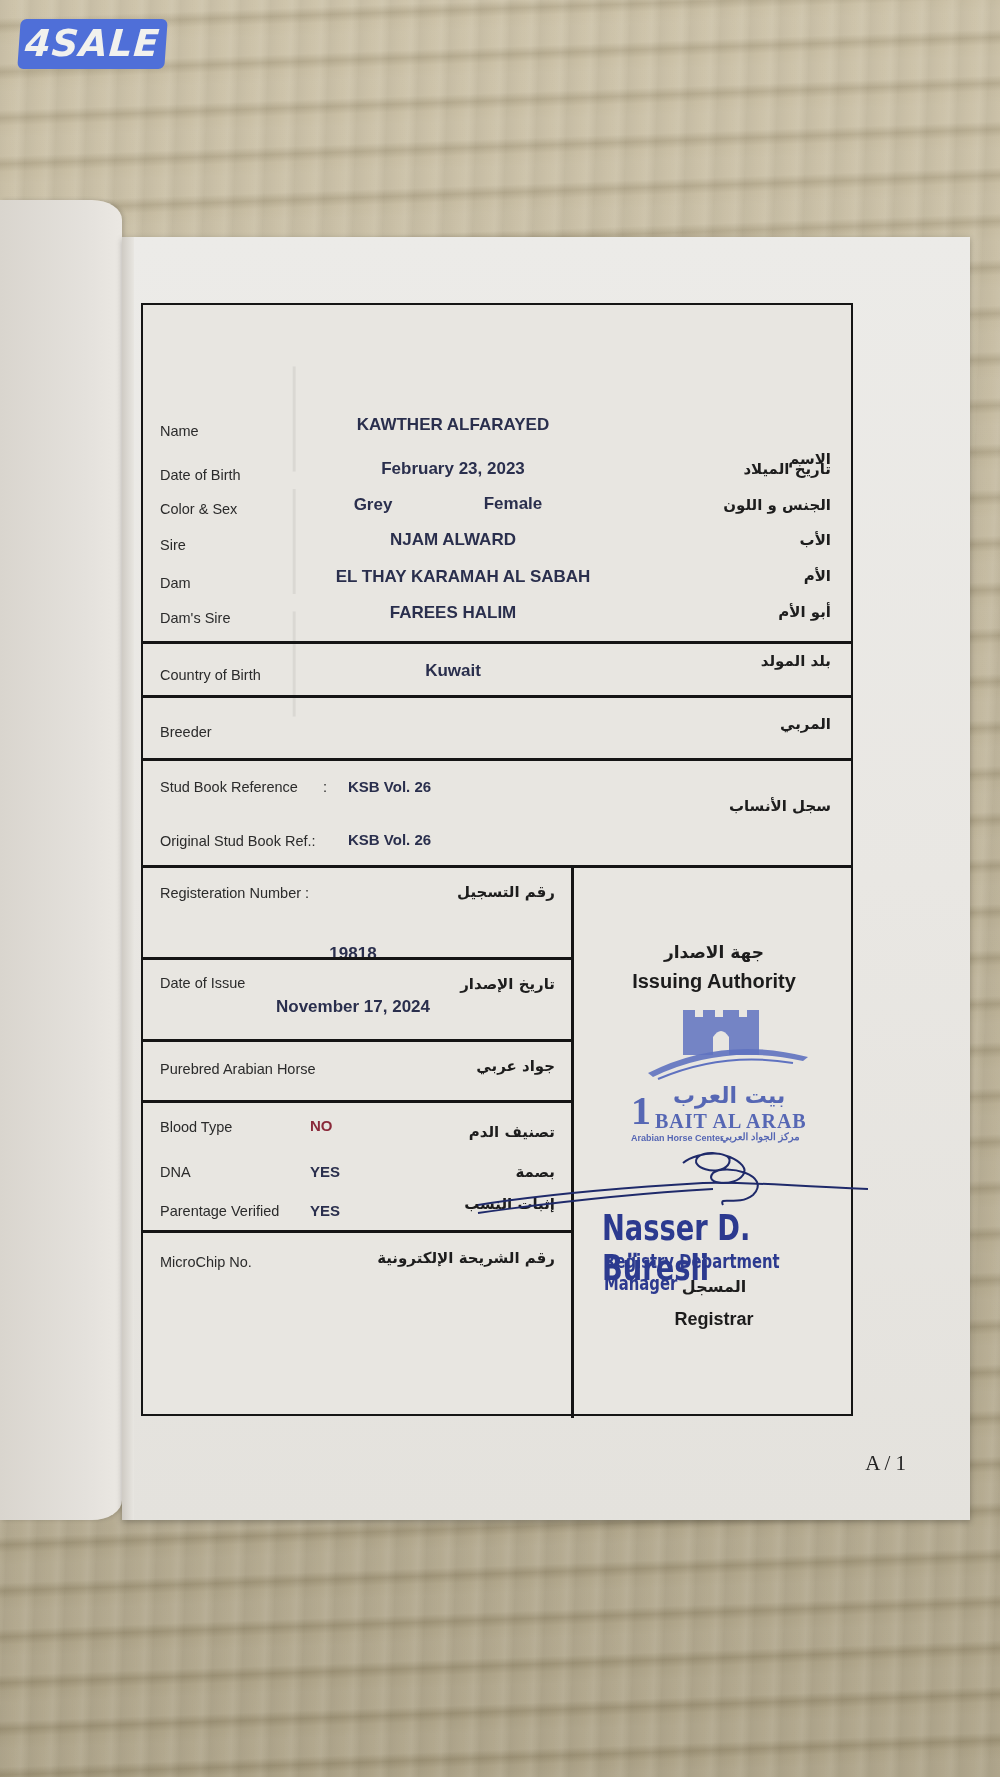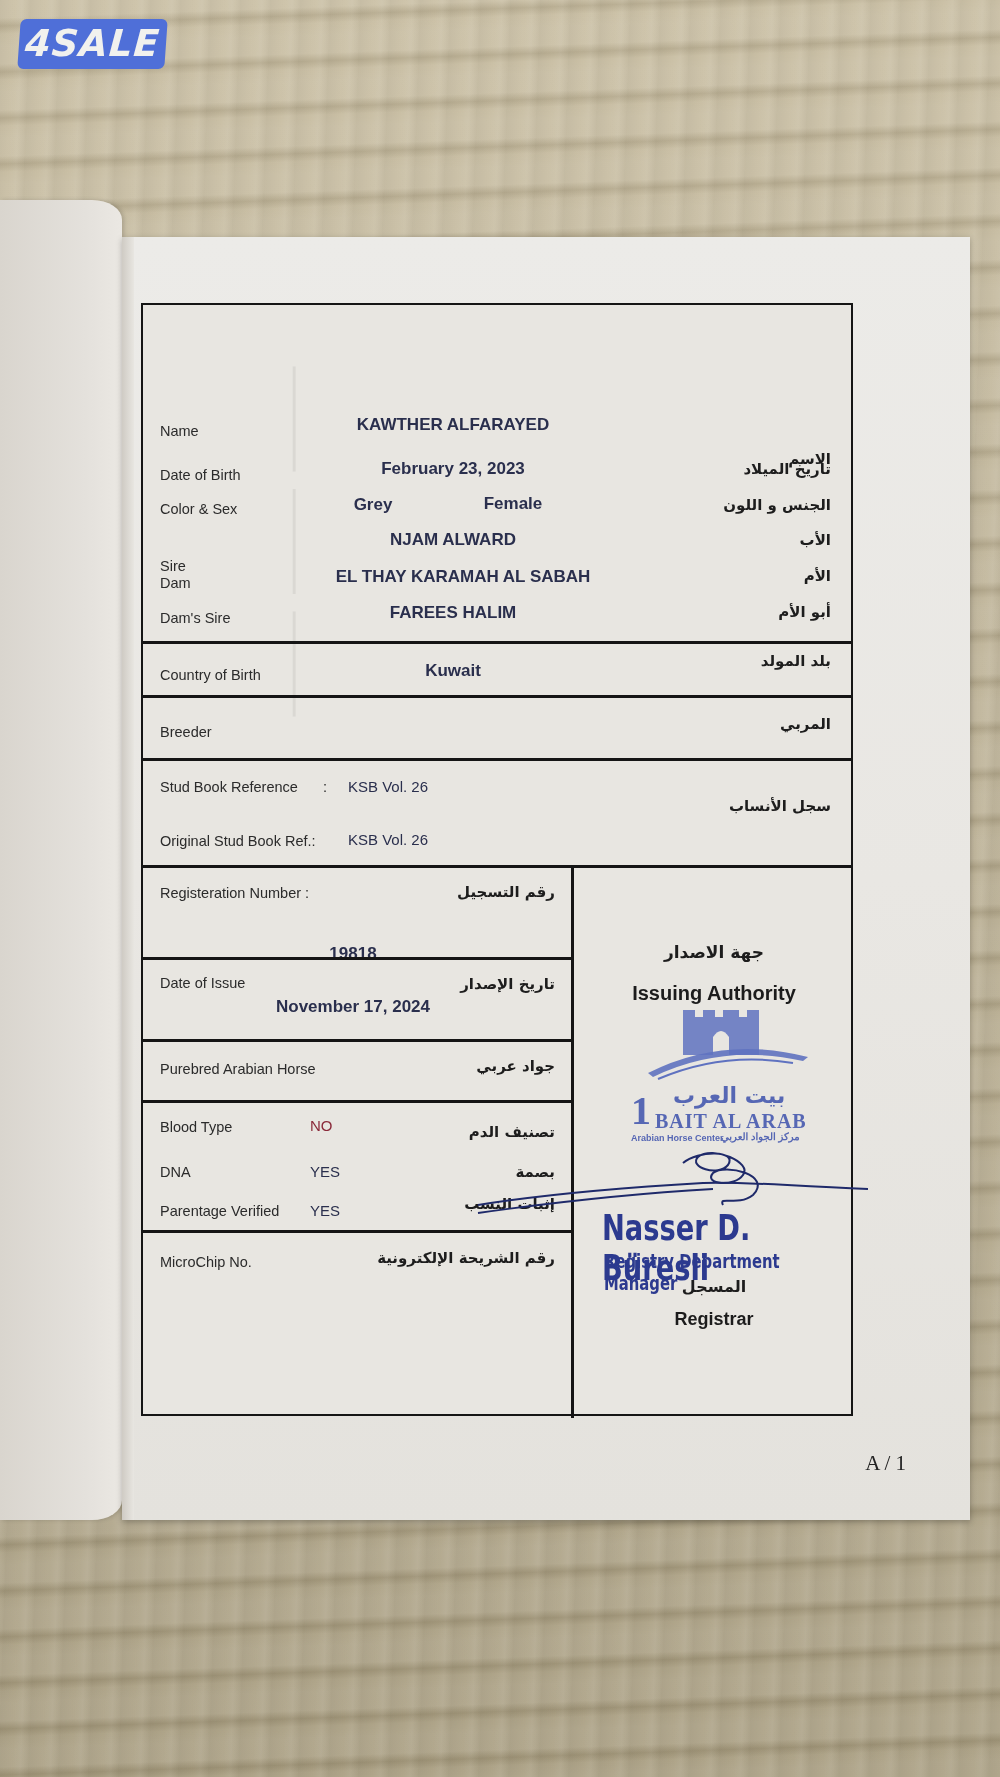--- a/index.html
+++ b/index.html
@@ -46,21 +46,21 @@
     color: rgba(120,120,120,0.13); font-size: 38px; font-family: "Liberation Sans", sans-serif;
     writing-mode: vertical-rl; letter-spacing: 2px; pointer-events: none;
   }
   .title { position: absolute; left: 0; width: 100%; text-align: center; font-weight: bold; color: #1c1c1c; }
   .t1 { top: 22px; font-size: 21px; padding-right: 60px; }
   .t2 { top: 62px; font-size: 21px; padding-right: 50px; }
 
   .lbl { position: absolute; font-size: 14.5px; color: #2b2b2b; }
   .ar  { position: absolute; font-size: 15px; color: #1d1d1d; font-weight: bold; direction: rtl; font-family: "DejaVu Sans", sans-serif; }
   .val { position: absolute; font-size: 17px; color: #2a2f4d; font-weight: bold; text-align: center; }
-  .val-l { position: absolute; font-size: 16px; color: #2a2f4d; font-weight: normal; }
+  .val-l { position: absolute; font-size: 16px; color: #2a2f4d; font-weight: bold; }
   .hline { position: absolute; left: 0; height: 2.5px; background: #151515; }
   .vline { position: absolute; width: 2.5px; background: #151515; }
 
   .stamp-castle { position: absolute; }
   .stamp-text { position: absolute; color: #5667b4; font-weight: bold; }
   .sig-name { position: absolute; color: #2c3a8f; font-family: "DejaVu Sans", sans-serif; font-weight: bold; transform: scaleX(0.78); transform-origin: left top; }
   .page-num { position: absolute; right: 64px; bottom: 44px; font-family: "Liberation Serif", serif; font-size: 21px; color: #222; }
 </style>
 </head>
 <body>
@@ -82,21 +82,21 @@
 
     <div class="lbl" style="left:17px;top:162px;">Date of Birth</div>
     <div class="val" style="left:160px;width:300px;top:154px;">February 23, 2023</div>
     <div class="ar" style="right:20px;top:155px;">تاريخ الميلاد</div>
 
     <div class="lbl" style="left:17px;top:196px;">Color &amp; Sex</div>
     <div class="val" style="left:200px;width:60px;top:190px;">Grey</div>
     <div class="val" style="left:330px;width:80px;top:189px;">Female</div>
     <div class="ar" style="right:20px;top:191px;">الجنس و اللون</div>
 
-    <div class="lbl" style="left:17px;top:232px;margin-top:21px;">Sire</div>
+    <div class="lbl" style="left:17px;top:232px;">Sire</div>
     <div class="val" style="left:160px;width:300px;top:225px;">NJAM ALWARD</div>
     <div class="ar" style="right:20px;top:226px;">الأب</div>
 
     <div class="lbl" style="left:17px;top:270px;">Dam</div>
     <div class="val" style="left:150px;width:340px;top:262px;">EL THAY KARAMAH AL SABAH</div>
     <div class="ar" style="right:20px;top:262px;">الأم</div>
 
     <div class="lbl" style="left:17px;top:305px;">Dam's Sire</div>
     <div class="val" style="left:160px;width:300px;top:298px;">FAREES HALIM</div>
     <div class="ar" style="right:20px;top:298px;">أبو الأم</div>
@@ -155,21 +155,21 @@
     <div class="val-l" style="left:167px;top:897px;font-size:15px;">YES</div>
     <div class="ar" style="left:270px;width:142px;text-align:right;top:890px;direction:rtl;">إثبات النسب</div>
 
     <div class="hline" style="top:925px;width:428px;"></div>
 
     <div class="lbl" style="left:17px;top:949px;">MicroChip No.</div>
     <div class="ar" style="left:200px;width:212px;text-align:right;top:944px;direction:rtl;">رقم الشريحة الإلكترونية</div>
     <div class="val-l" style="left:17px;top:990px;"></div>
 
     <div class="ar" style="left:430px;width:282px;text-align:center;top:637px;font-size:17px;direction:rtl;">جهة الاصدار</div>
-    <div style="position:absolute;left:430px;width:282px;text-align:center;top:665px;font-size:20px;font-weight:bold;color:#1c1c1c;margin-top:12px;">Issuing Authority</div>
+    <div style="position:absolute;left:430px;width:282px;text-align:center;top:665px;font-size:20px;font-weight:bold;color:#1c1c1c;">Issuing Authority</div>
 
     <svg class="stamp-castle" style="left:500px;top:700px;" width="170" height="80" viewBox="0 0 170 80">
       <path d="M40 5 L52 5 L52 12 L60 12 L60 5 L72 5 L72 12 L80 12 L80 5 L96 5 L96 12 L104 12 L104 5 L116 5 L116 50 L40 50 Z" fill="#5f72c0" opacity="0.85"></path>
       <path d="M70 50 L70 32 Q78 20 86 32 L86 50 Z" fill="#e8e6e1"></path>
       <path d="M5 68 Q80 30 165 52 L160 56 Q80 38 10 72 Z" fill="#5f72c0" opacity="0.9"></path>
       <path d="M15 74 Q80 46 150 58" stroke="#5f72c0" stroke-width="2" fill="none"></path>
     </svg>
     <div class="stamp-text" style="left:530px;top:778px;font-size:22px;font-family:'DejaVu Sans',sans-serif;direction:rtl;">بيت العرب</div>
     <div class="stamp-text" style="left:488px;top:782px;font-size:40px;font-family:'Liberation Serif',serif;">1</div>
     <div class="stamp-text" style="left:512px;top:805px;font-size:20px;font-family:'Liberation Serif',serif;letter-spacing:1px;">BAIT AL ARAB</div>

